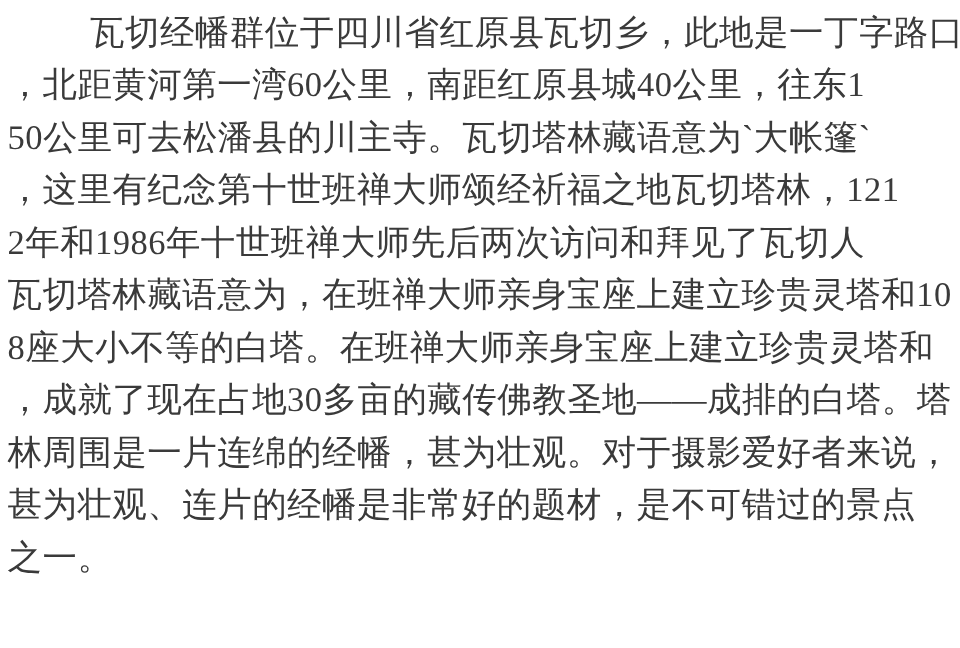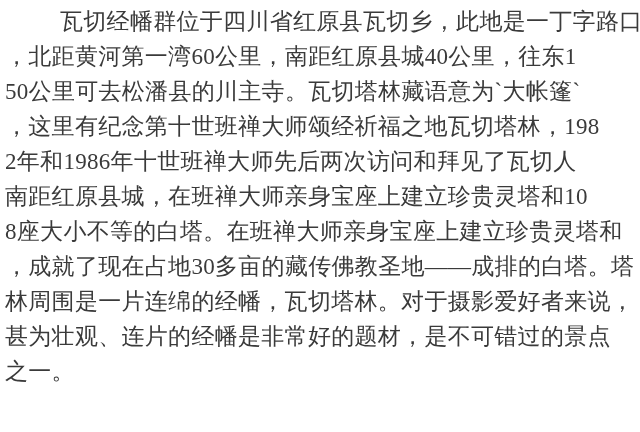--- a/index.html
+++ b/index.html
@@ -34,21 +34,21 @@
     text-indent: 55px;
   }
 </style>
 </head>
 <body>
 
 <div class="page">
   <div class="line first-line">瓦切经幡群位于四川省红原县瓦切乡，此地是一丁字路口</div>
   <div class="line">，北距黄河第一湾60公里，南距红原县城40公里，往东1</div>
   <div class="line">50公里可去松潘县的川主寺。瓦切塔林藏语意为`大帐篷`</div>
-  <div class="line">，这里有纪念第十世班禅大师颂经祈福之地瓦切塔林，198</div>
+  <div class="line">，这里有纪念第十世班禅大师颂经祈福之地瓦切塔林，121</div>
   <div class="line">2年和1986年十世班禅大师先后两次访问和拜见了瓦切人</div>
-  <div class="line">南距红原县城，在班禅大师亲身宝座上建立珍贵灵塔和10</div>
+  <div class="line">瓦切塔林藏语意为，在班禅大师亲身宝座上建立珍贵灵塔和10</div>
   <div class="line">8座大小不等的白塔。在班禅大师亲身宝座上建立珍贵灵塔和</div>
   <div class="line">，成就了现在占地30多亩的藏传佛教圣地——成排的白塔。塔</div>
-  <div class="line">林周围是一片连绵的经幡，瓦切塔林。对于摄影爱好者来说，</div>
+  <div class="line">林周围是一片连绵的经幡，甚为壮观。对于摄影爱好者来说，</div>
   <div class="line">甚为壮观、连片的经幡是非常好的题材，是不可错过的景点</div>
   <div class="line">之一。</div>
 </div>
 
 </body></html>

